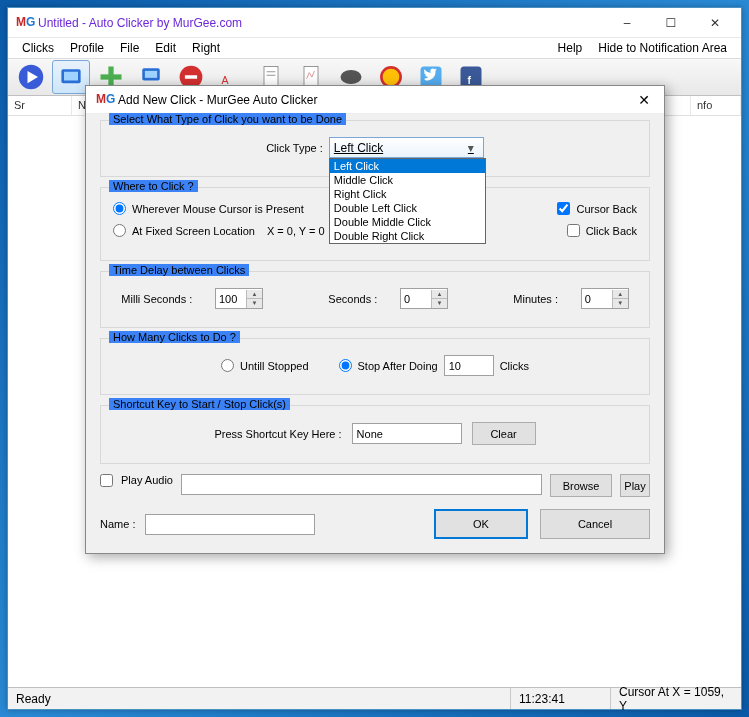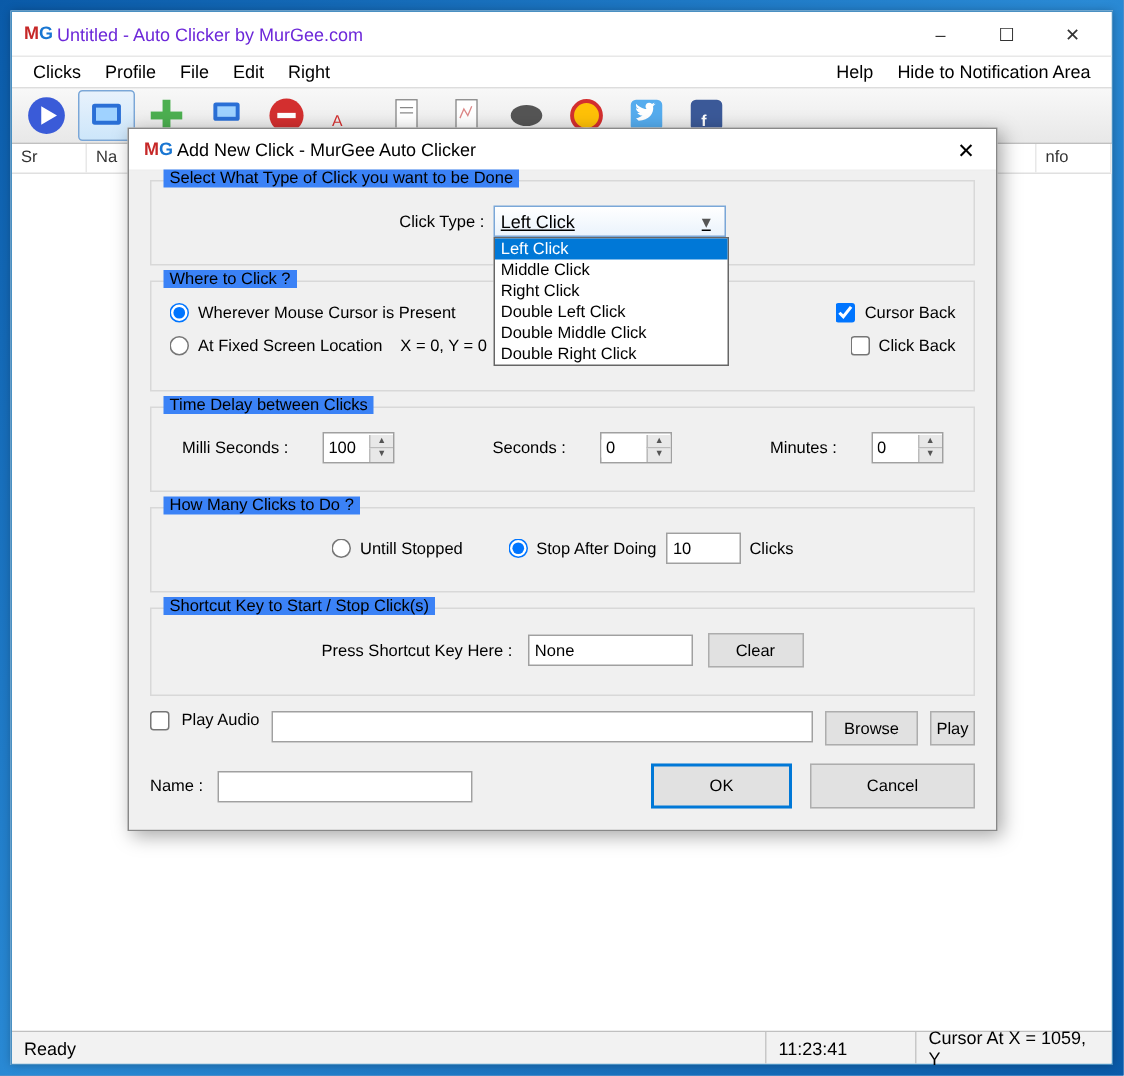--- a/index.html
+++ b/index.html
@@ -164,21 +164,21 @@
         </div>
       <div class="tbtn">
           <svg viewBox="0 0 32 32">
             <rect x="4" y="4" width="24" height="24" rx="4" fill="#3b5998"></rect>
             <text x="12" y="24" font-size="20" fill="#fff" font-weight="bold">f</text>
           </svg>
         </div>
     </div>
     <div class="content">
       <div class="listhdr">
-        <span style="width:50px">Sr</span>
+        <span style="width:64px">Sr</span>
         <span style="width:60px">Na</span>
         <span style="flex:1"></span>
         <span style="width:50px">nfo</span>
       </div>
     </div>
     <div class="status">
       <div class="cell grow">Ready</div>
       <div class="cell" style="width:100px">11:23:41</div>
       <div class="cell" style="width:130px;border-right:none">Cursor At X = 1059, Y</div>
     </div>

